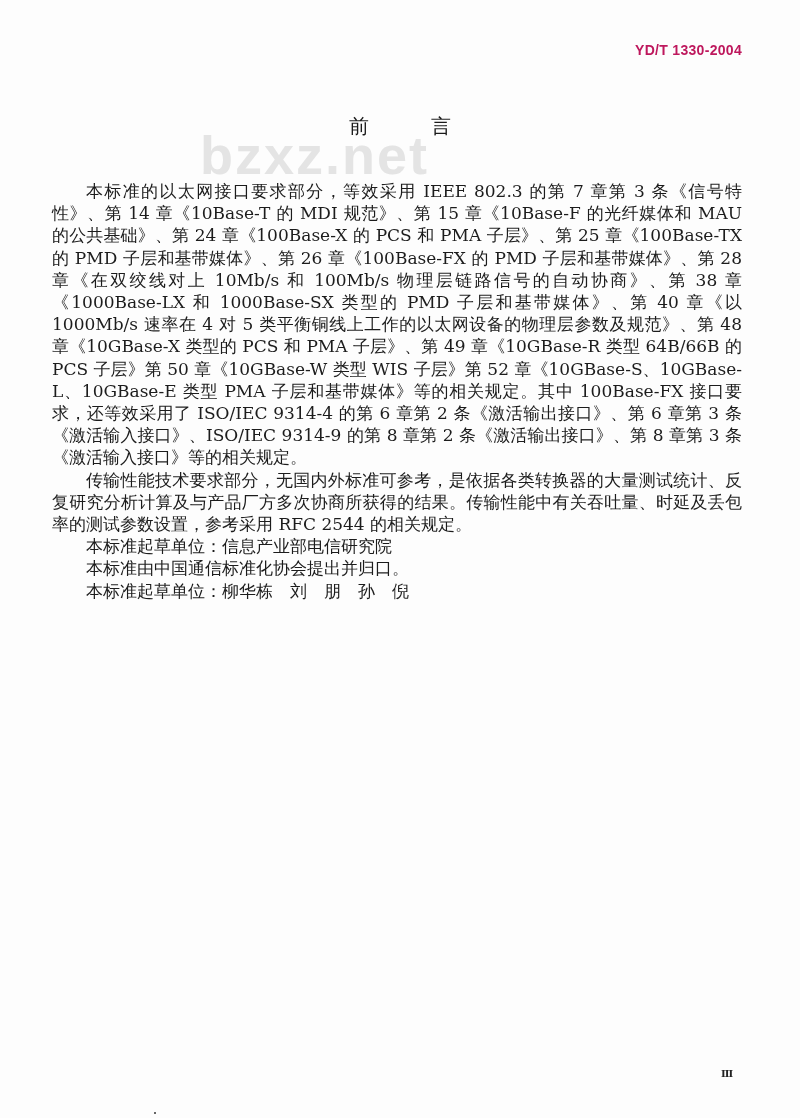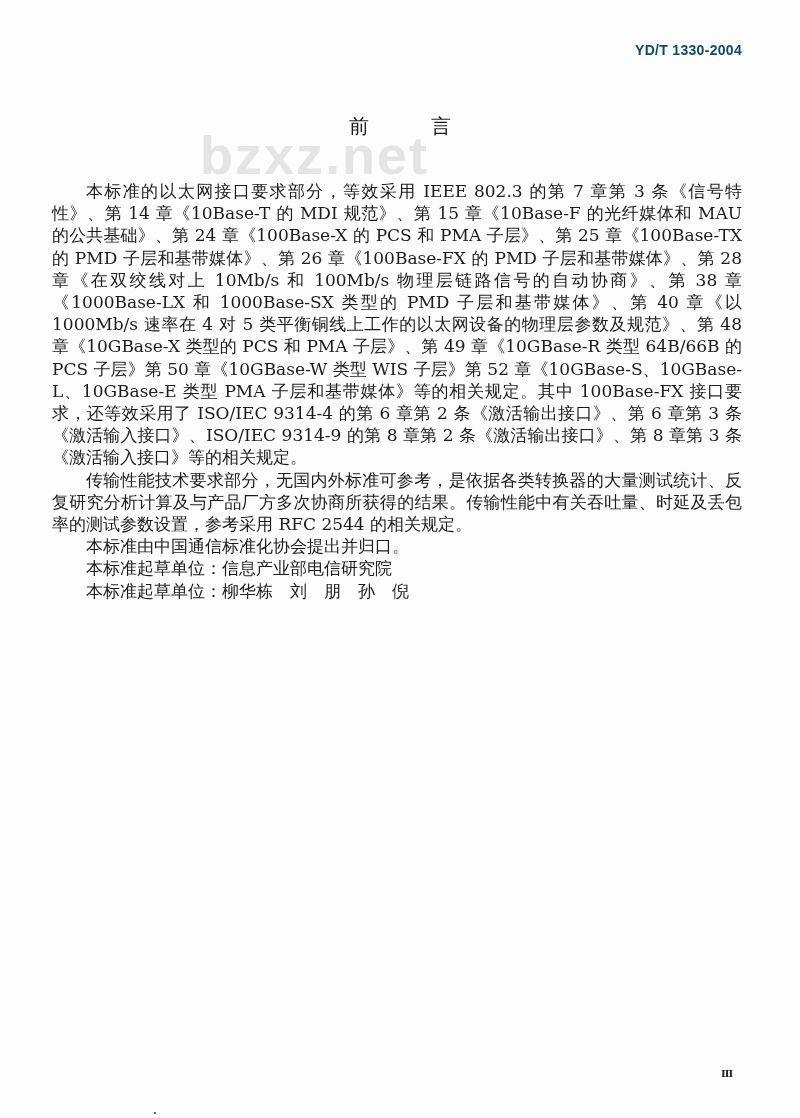--- a/index.html
+++ b/index.html
@@ -23,21 +23,21 @@
       background: #fdfdfd;
     }
     .std-code {
       position: absolute;
       top: 42px;
       right: 58px;
       font-family: "Liberation Sans", "DejaVu Sans", sans-serif;
       font-weight: bold;
       font-size: 14px;
       letter-spacing: 0.3px;
-      color: #0c4a6e;
+      color: #be185d;
     }
     .watermark {
       position: absolute;
       left: 200px;
       top: 128px;
       font-family: "Liberation Sans", "DejaVu Sans", sans-serif;
       font-weight: bold;
       font-size: 54px;
       letter-spacing: 2px;
       color: #e4e4e4;
@@ -104,21 +104,21 @@
 
   <div class="watermark">bzxz.net</div>
 
   <div class="title">
     <span>前</span><span class="gap"></span><span>言</span>
   </div>
 
   <div class="body-text">
     <p class="para">本标准的以太网接口要求部分，等效采用 IEEE 802.3 的第 7 章第 3 条《信号特性》、第 14 章《10Base-T 的 MDI 规范》、第 15 章《10Base-F 的光纤媒体和 MAU 的公共基础》、第 24 章《100Base-X 的 PCS 和 PMA 子层》、第 25 章《100Base-TX 的 PMD 子层和基带媒体》、第 26 章《100Base-FX 的 PMD 子层和基带媒体》、第 28 章《在双绞线对上 10Mb/s 和 100Mb/s 物理层链路信号的自动协商》、第 38 章《1000Base-LX 和 1000Base-SX 类型的 PMD 子层和基带媒体》、第 40 章《以 1000Mb/s 速率在 4 对 5 类平衡铜线上工作的以太网设备的物理层参数及规范》、第 48 章《10GBase-X 类型的 PCS 和 PMA 子层》、第 49 章《10GBase-R 类型 64B/66B 的 PCS 子层》第 50 章《10GBase-W 类型 WIS 子层》第 52 章《10GBase-S、10GBase-L、10GBase-E 类型 PMA 子层和基带媒体》等的相关规定。其中 100Base-FX 接口要求，还等效采用了 ISO/IEC 9314-4 的第 6 章第 2 条《激活输出接口》、第 6 章第 3 条《激活输入接口》、ISO/IEC 9314-9 的第 8 章第 2 条《激活输出接口》、第 8 章第 3 条《激活输入接口》等的相关规定。</p>
     <p class="para">传输性能技术要求部分，无国内外标准可参考，是依据各类转换器的大量测试统计、反复研究分析计算及与产品厂方多次协商所获得的结果。传输性能中有关吞吐量、时延及丢包率的测试参数设置，参考采用 RFC 2544 的相关规定。</p>
+    <p class="para">本标准起草单位：信息产业部电信研究院</p>
     <p class="para">本标准由中国通信标准化协会提出并归口。</p>
-    <p class="para">本标准起草单位：信息产业部电信研究院</p>
     <p class="para">本标准起草单位：柳华栋　刘　朋　孙　倪</p>
   </div>
 
   <div class="page-number">Ⅲ</div>
 
   <div class="stray-mark"></div>
 </div>
 
 </body></html>

